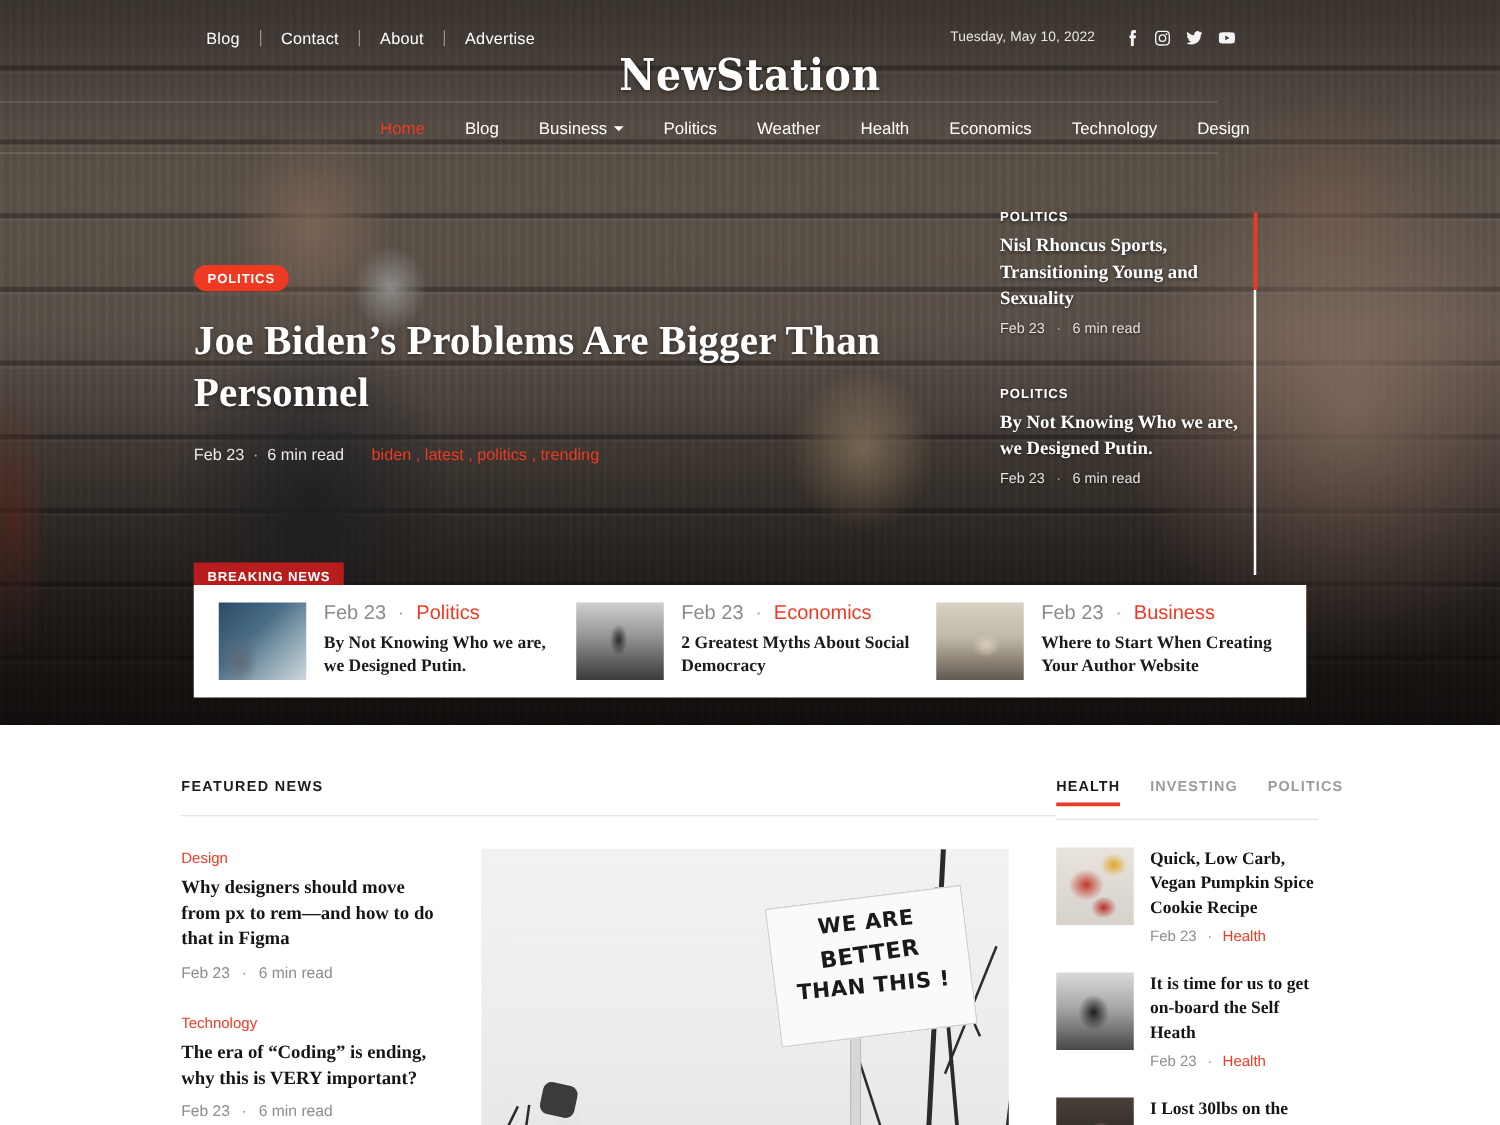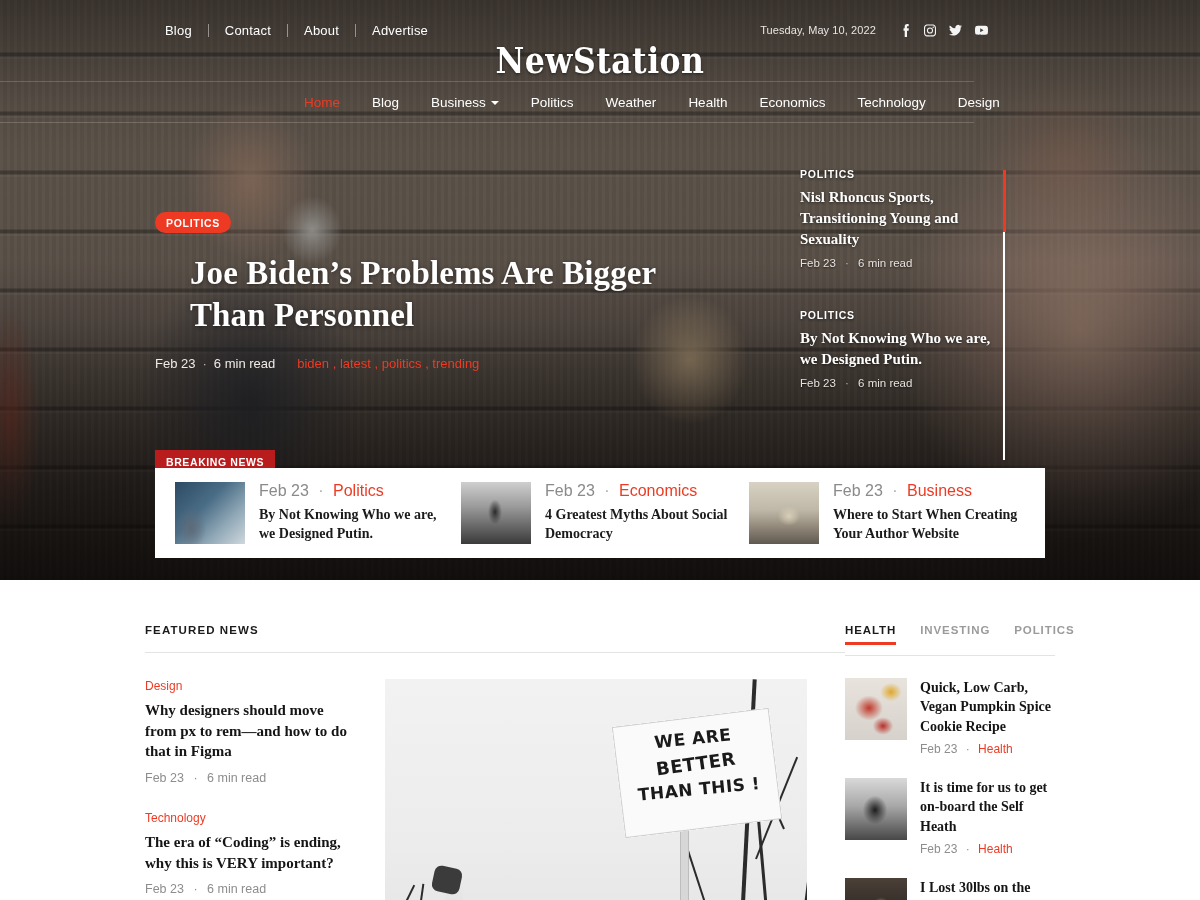--- a/index.html
+++ b/index.html
@@ -117,21 +117,20 @@
     font-size:10.5px; font-weight:bold; letter-spacing:.7px;
     padding:5px 11px 4px; border-radius:11px;
   }
   .feature { position:absolute; left:155px; top:212px; width:560px; }
   .feature h1 {
     font-family:"Liberation Serif", serif;
     color:#fff; font-size:33px; font-weight:bold;
     line-height:1.28; margin-top:19px;
     text-shadow:0 1px 4px rgba(0,0,0,.45);
     letter-spacing:.1px;
-    margin-left:35px;
   }
   .feature-meta {
     margin-top:20px; display:flex; align-items:center; gap:0;
     font-size:13px; color:#efeae7;
   }
   .feature-meta .dot { margin:0 7px; opacity:.7; }
   .feature-tags { margin-left:22px; color:#ef3a23; font-size:13px; }
 
   
   .side-list { position:absolute; left:800px; top:168px; width:200px; }
@@ -405,21 +404,21 @@
       </div>
 
       <div class="bn-item" style="width:288px;">
         <div class="bn-thumb th-road"></div>
         <div class="bn-text">
           <div class="bn-meta">
             <span>Feb 23</span>
             <span class="dot">·</span>
             <span class="cat">Economics</span>
           </div>
-          <div class="bn-title">4 Greatest Myths About Social Democracy</div>
+          <div class="bn-title">2 Greatest Myths About Social Democracy</div>
         </div>
       </div>
 
       <div class="bn-item" style="width:300px;">
         <div class="bn-thumb th-parade"></div>
         <div class="bn-text">
           <div class="bn-meta">
             <span>Feb 23</span>
             <span class="dot">·</span>
             <span class="cat">Business</span>

